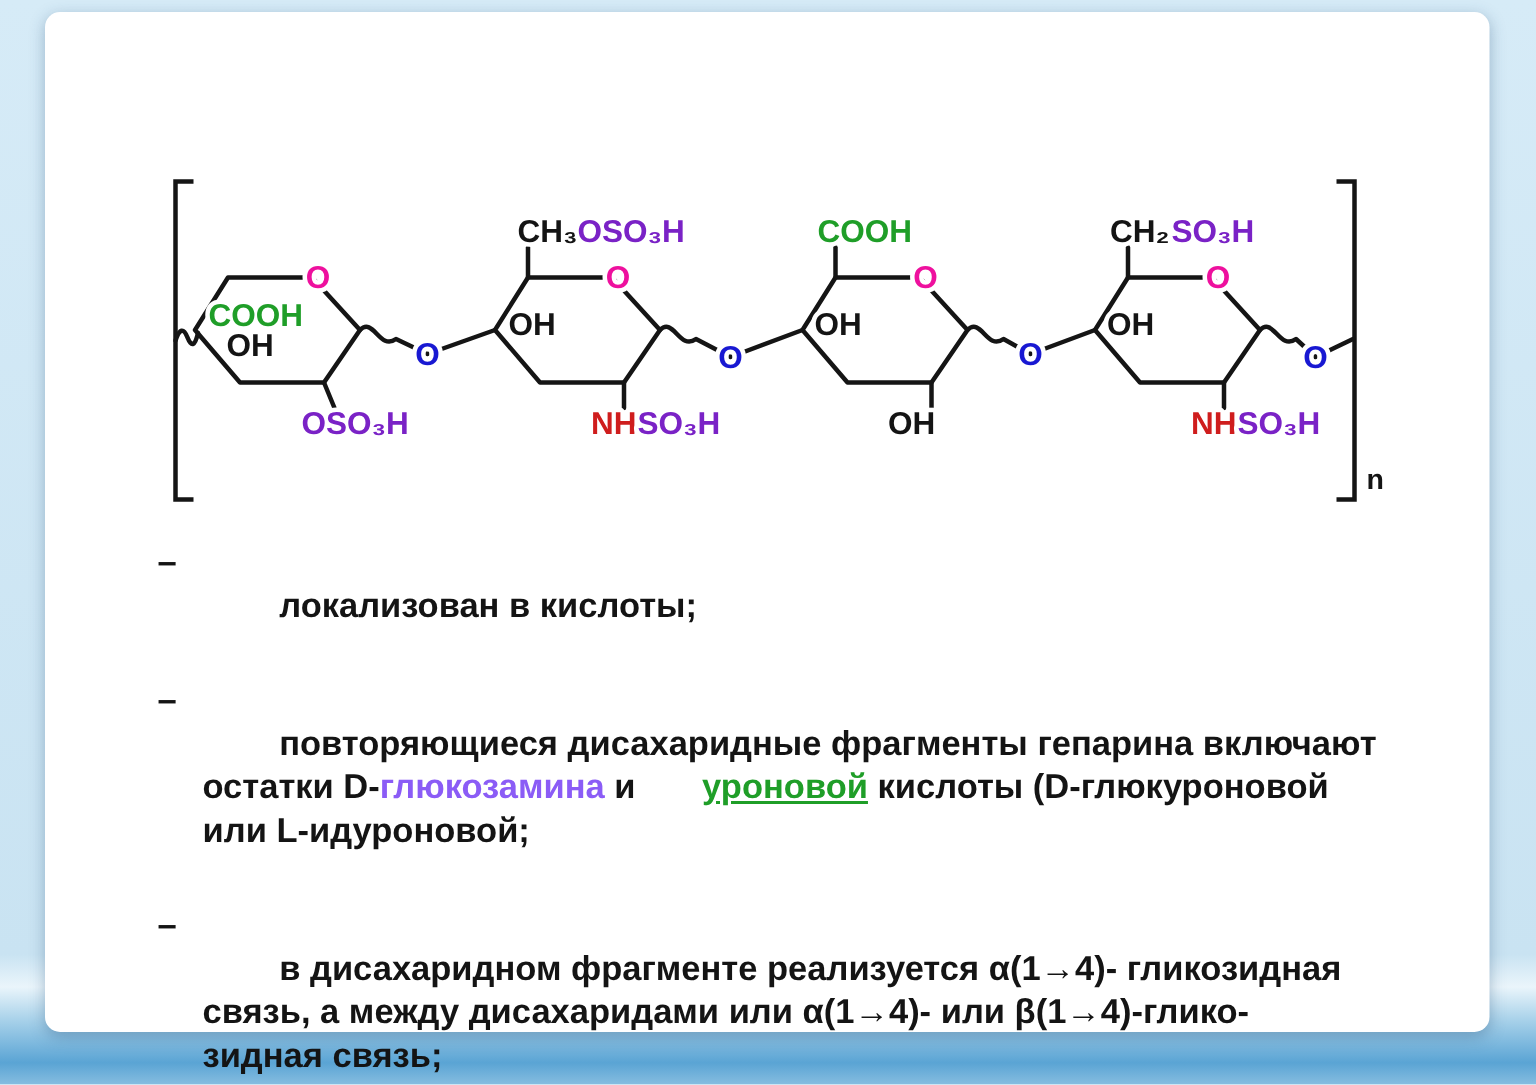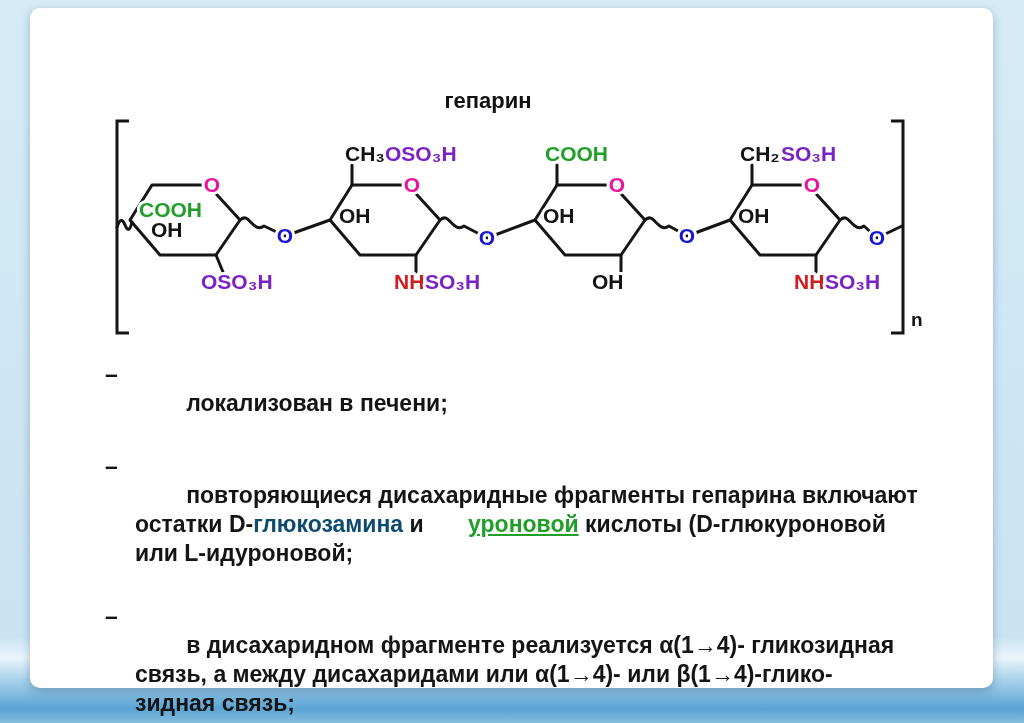--- a/index.html
+++ b/index.html
@@ -39,31 +39,30 @@
   .f-purple{fill:#7a22c6}
   .f-red{fill:#cf1d1d}
   ul.bullets{
     position:absolute;left:75px;top:352px;width:840px;
     margin:0;padding:0;list-style:none;
     font-size:23px;font-weight:bold;line-height:29px;color:#141414;
   }
   ul.bullets li{display:flex;margin:0 0 5px 0;}
   .dash{flex:none;width:30px;}
   .content{flex:1;white-space:pre-wrap;}
-  .c-brownred{color:#0c4a6e;}
+  .c-brownred{color:#8b5cf6;}
   .c-greenul{color:#1f9e28;text-decoration:underline;margin-left:38px;}
 </style>
 </head>
 <body>
 
 <div class="bg"></div>
 
 <div class="card">
 
-  <div class="title">гепарин</div>
 
   <svg class="structure" viewBox="0 0 860 240">
 
     <path class="bracket" d="M34,6 H22 V218 H34"></path>
     <path class="bracket" d="M796,6 H808 V218 H796"></path>
 
     <path class="bond" d="M35,105 57,70 113,70 145,105 121,140 65,140 Z"></path>
     <path class="bond" d="M235,105 257,70 313,70 345,105 321,140 265,140 Z"></path>
     <path class="bond" d="M440,105 462,70 518,70 550,105 526,140 470,140 Z"></path>
     <path class="bond" d="M635,105 657,70 713,70 745,105 721,140 665,140 Z"></path>
@@ -112,21 +111,21 @@
     <text x="699" y="174" class="f-red">NH</text>
     <text x="730" y="174" class="f-purple">SO₃H</text>
 
     <text x="816" y="211" class="f-blk small">n</text>
   </svg>
 
   <ul class="bullets">
     <li>
       <span class="dash">–</span>
       <span class="content">
-        <span>локализован в печени;</span>
+        <span>локализован в кислоты;</span>
       </span>
     </li>
     <li>
       <span class="dash">–</span>
       <span class="content">
         <span>повторяющиеся дисахаридные фрагменты гепарина включают
 остатки D-</span><span class="c-brownred">глюкозамина</span><span> и </span><span class="c-greenul">уроновой</span><span> кислоты (D-глюкуроновой
 или L-идуроновой;</span>
       </span>
     </li>

